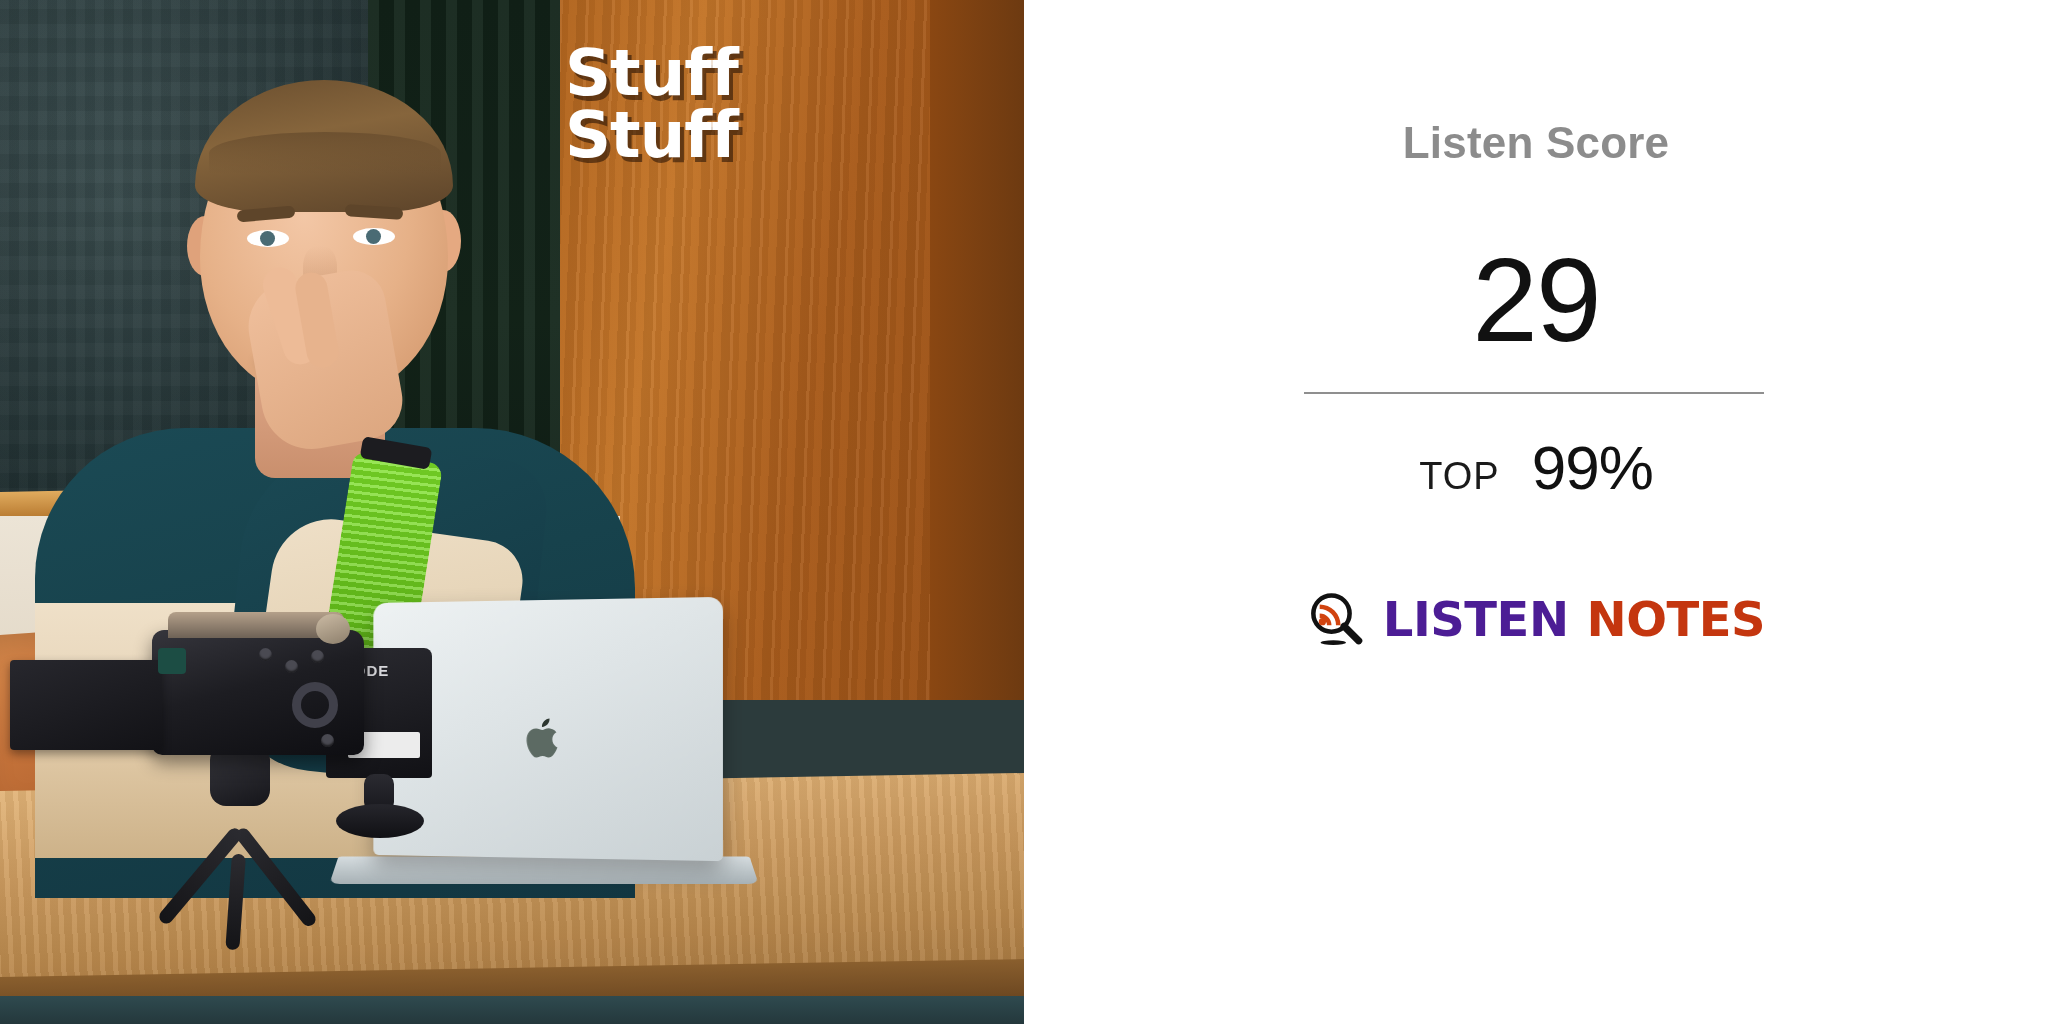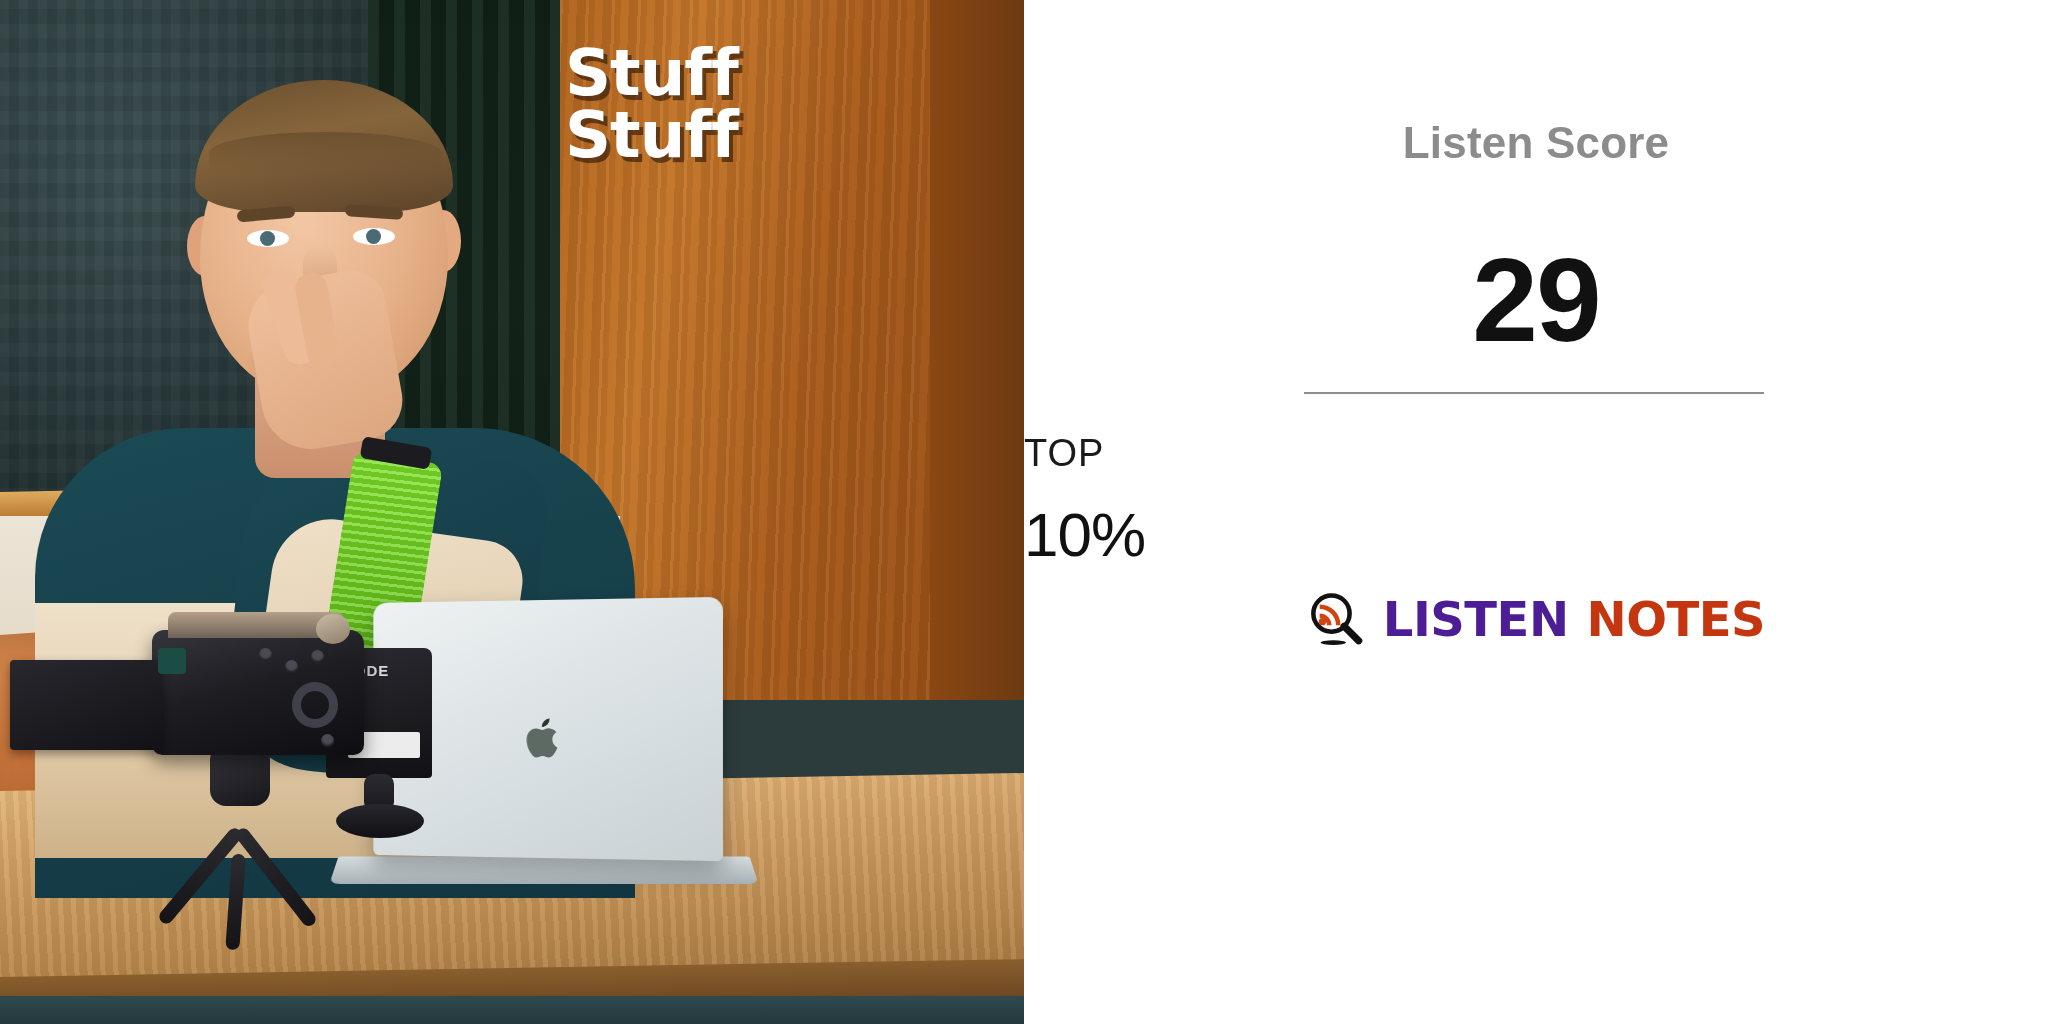--- a/index.html
+++ b/index.html
@@ -182,25 +182,25 @@
     text-shadow:4px 5px 0 rgba(30,12,4,.55); }
   .cover-title span{ display:block; }
 
   
   .score-panel{ position:relative; width:1024px; height:752px; background:#ffffff; }
   .score-inner{ position:absolute; left:0; top:0; width:1024px; height:1024px; }
 
   .ls-label{ position:absolute; top:118px; left:0; width:1024px; text-align:center;
     font-size:44px; font-weight:bold; color:#8c8c8c; letter-spacing:0.2px; }
   .ls-value{ position:absolute; top:232px; left:0; width:1024px; text-align:center;
-    font-size:118px; font-weight:bold; color:#111111; letter-spacing:-2px; }
+    font-size:118px; font-weight:normal; color:#111111; letter-spacing:-2px; }
   .ls-divider{ position:absolute; top:392px; left:280px; width:460px; height:2px;
     background:#8f8f8f; }
   .ls-rank{ position:absolute; top:432px; left:0; width:1024px;
-    display:flex; align-items:baseline; justify-content:center; gap:24px;flex-direction:column; }
+    display:flex; align-items:baseline; justify-content:center; gap:32px; }
   .ls-rank .top{ font-size:38px; font-weight:400; color:#1a1a1a; letter-spacing:1px; }
   .ls-rank .pct{ font-size:62px; font-weight:400; color:#111111; letter-spacing:-1px; }
 
   .ls-logo{ position:absolute; top:590px; left:0; width:1024px;
     display:flex; align-items:center; justify-content:center; gap:18px; }
   .ls-logo .glass{ width:58px; height:58px; flex:0 0 auto; }
   .ls-logo .wordmark{ font-family:"DejaVu Sans", sans-serif;
     font-size:48px; font-weight:bold; letter-spacing:-0.5px; line-height:1; }
   .ls-logo .w-listen{ color:#4c1d95; }
   .ls-logo .w-notes{ color:#c4360f; }
@@ -301,21 +301,21 @@
     <div class="score-inner">
 
       <div class="ls-label">Listen Score</div>
 
       <div class="ls-value">29</div>
 
       <div class="ls-divider"></div>
 
       <div class="ls-rank">
         <span class="top">TOP</span>
-        <span class="pct">10%</span>
+        <span class="pct">99%</span>
       </div>
 
       <div class="ls-logo">
         <svg class="glass" viewBox="0 0 64 64">
           <circle cx="27" cy="26" r="20" fill="none" stroke="#111111" stroke-width="5"></circle>
           <line x1="41" y1="40" x2="57" y2="56" stroke="#111111" stroke-width="8" stroke-linecap="round"></line>
           <ellipse cx="29" cy="58" rx="14" ry="2.6" fill="#111111"></ellipse>
           <g fill="#d1430f">
             <circle cx="17" cy="35" r="4"></circle>
             <path d="M14 26a13 13 0 0 1 13 13h-5a8 8 0 0 0-8-8z"></path>

